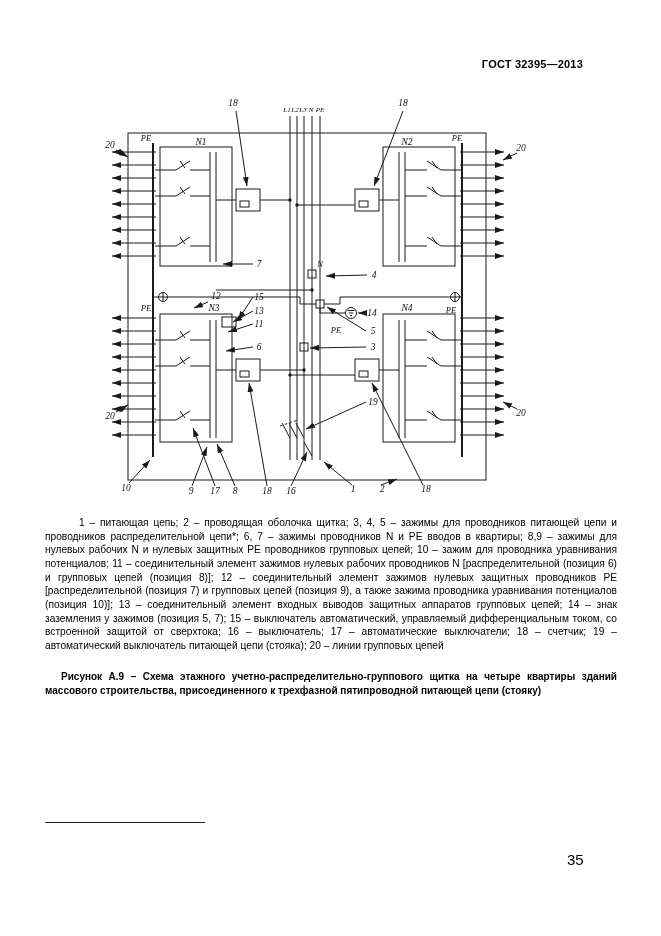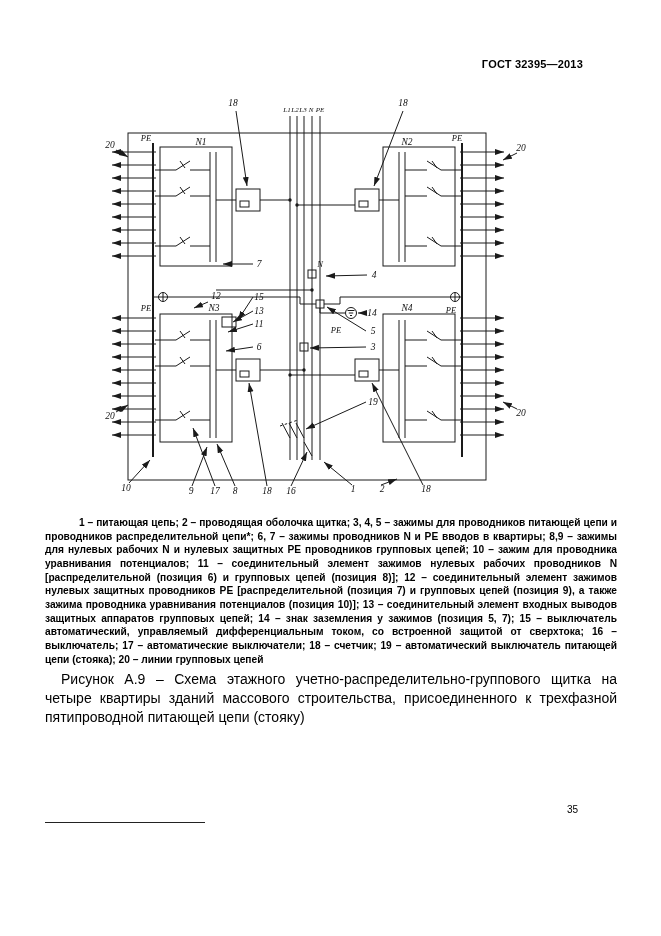--- a/index.html
+++ b/index.html
@@ -8,29 +8,29 @@
     position:relative; width:661px; height:936px; background:#fff; color:#000;
     font-family:"Liberation Sans", sans-serif; overflow:hidden;
   }
   .doc-header {
     position:absolute; top:58px; right:78px;
     font-size:11px; font-weight:bold; letter-spacing:.2px;margin-left:32px;
   }
   .diagram { position:absolute; top:86px; left:90px; width:460px; height:416px; }
   .legend {
     position:absolute; top:516px; left:45px; width:572px;
-    font-size:10.2px; line-height:1.34; text-align:justify; text-indent:34px;font-weight:bold;
+    font-size:10.2px; line-height:1.34; text-align:justify; text-indent:34px;
   }
   .caption {
     position:absolute; top:670px; left:45px; width:572px;
-    font-size:14px; line-height:1.35; text-align:justify; text-indent:16px;
+    font-size:10px; line-height:1.35; text-align:justify; text-indent:16px;font-weight:bold;
   }
   .footnote-rule { position:absolute; top:822px; left:45px; width:160px; border-top:1px solid #222; }
   .footnote { position:absolute; top:827px; left:45px; width:572px; font-size:9.8px; }
-  .page-number { position:absolute; top:804px; left:567px; font-size:10px; }
+  .page-number { position:absolute; top:851px; left:567px; font-size:15px; }
   .svg-lbl { font: italic 9.5px "Liberation Serif", serif; fill:#111; }
   .svg-sm  { font: italic 7px "Liberation Serif", serif; fill:#111; }
   .svg-pe  { font: italic 8.5px "Liberation Serif", serif; fill:#111; }
 </style>
 </head>
 <body>
 
 <div class="page">
 
   <div class="doc-header">ГОСТ 32395—2013</div>

